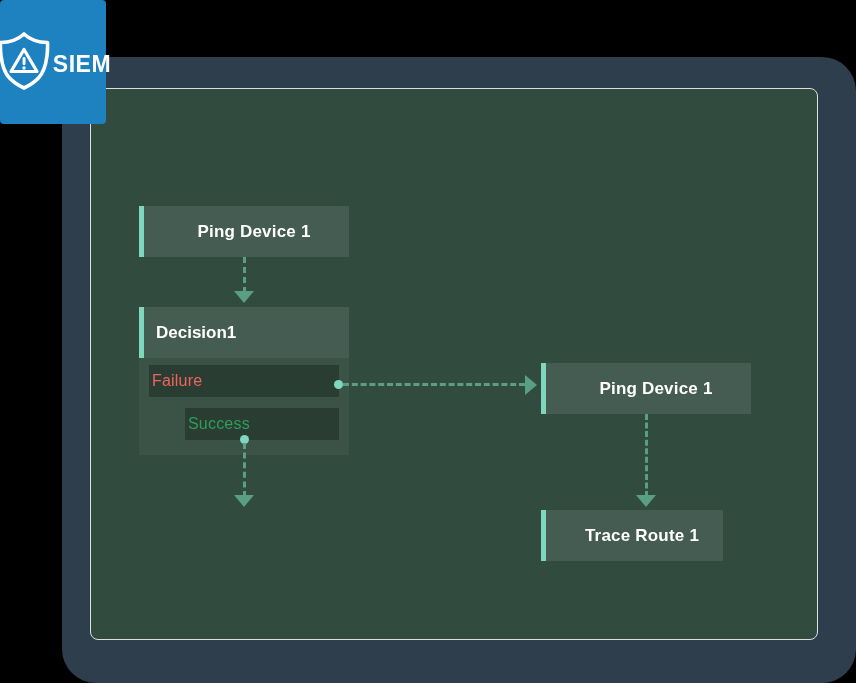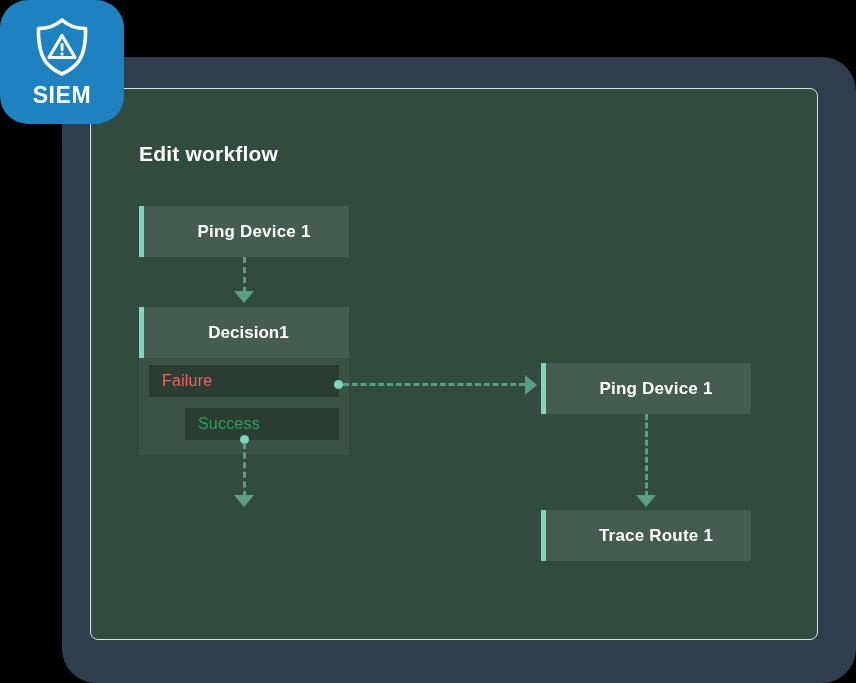--- a/index.html
+++ b/index.html
@@ -40,26 +40,26 @@
     border-radius: 8px;
     box-sizing: border-box;
     overflow: hidden;
   }
 
   
   #siem-badge {
     position: absolute;
     left: 0px;
     top: 0px;
-    width: 124px;
+    width: 106px;
     height: 124px;
     background: #1f82c0;
-    border-radius: 28px;
-    display: flex;
-    flex-direction: column;
+    border-radius: 4px;
+    display: flex;
+    flex-direction: row;
     align-items: center;
     justify-content: center;
     z-index: 20;
   }
   #siem-badge .shield-wrap {
     width: 58px;
     height: 60px;
     display: block;
     margin-bottom: 2px;
   }
@@ -108,21 +108,21 @@
     text-align: center;
     width: 100%;
     padding-left: 20px;
     box-sizing: border-box;
   }
 
   
   #node-ping-1      { left: 48px;  top: 117px; width: 210px; height: 51px; }
   #node-ping-2      { left: 450px; top: 274px; width: 210px; height: 51px; }
   #node-send-msg    { left: 48px;  top: 421px; width: 210px; height: 51px; }
-  #node-trace-route { left: 450px; top: 421px; width: 210px; height: 51px; }
+  #node-trace-route { left: 450px; top: 421px; width: 182px; height: 51px; }
 
   
   #node-decision {
     position: absolute;
     left: 48px;
     top: 218px;
     width: 210px;
     height: 148px;
     background: #3a5346;
     box-sizing: border-box;
@@ -141,34 +141,34 @@
     top: 0;
     bottom: 0;
     width: 5px;
     background: #7fd7be;
   }
   #decision-header .node-label {
     color: #ffffff;
     font-size: 17px;
     font-weight: bold;
     width: 100%;
-    text-align: center;
-    padding-left: 9px;
+    text-align: left;
+    padding-left: 17px;
     box-sizing: border-box;
   }
   .branch-list {
     padding: 7px 10px 9px 10px;
   }
   .branch-row {
     position: relative;
     height: 32px;
     background: #2a3d33;
     display: flex;
     align-items: center;
-    padding-left: 13px;
+    padding-left: 3px;
     box-sizing: border-box;
     margin-bottom: 11px;
   }
   .branch-row:last-child { margin-bottom: 0; margin-left: 36px; }
   .branch-label {
     font-size: 16px;
     letter-spacing: 0.2px;
   }
   .branch-failure .branch-label { color: #f1635c; }
   .branch-success .branch-label { color: #2e9e5b; }
@@ -206,21 +206,20 @@
     border-left: 12px solid #5a9e86;
   }
 </style>
 </head>
 <body>
 
 <div id="device-frame"></div>
 
 <div id="workflow-panel">
 
-  <div id="panel-title">Edit workflow</div>
 
   <div class="node" id="node-ping-1">
     <span class="accent-bar"></span>
     <span class="node-label">Ping Device 1</span>
   </div>
 
   <div class="v-dash" style="left:152px; top:168px; height:36px;"></div>
   <div class="arrow-down" style="left:143px; top:202px;"></div>
 
   <div id="node-decision">

